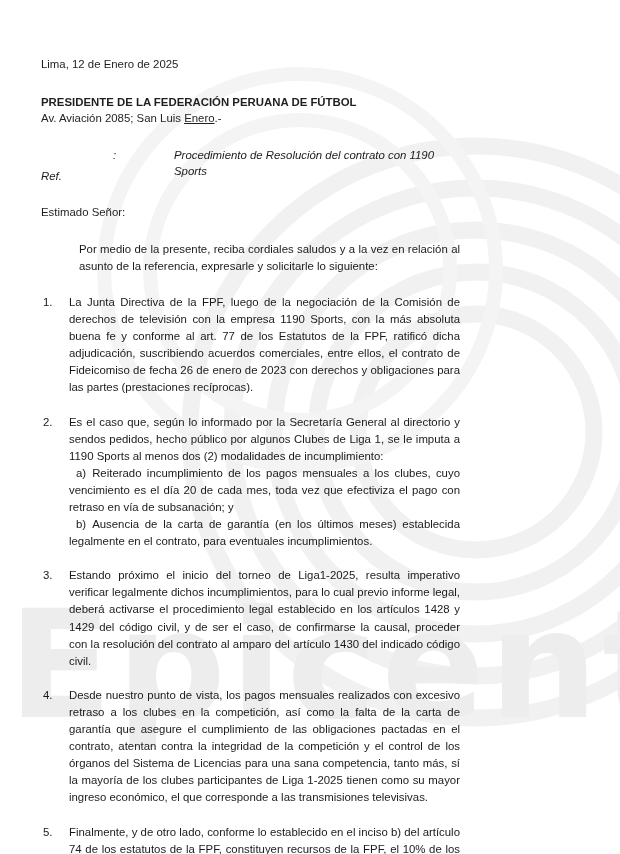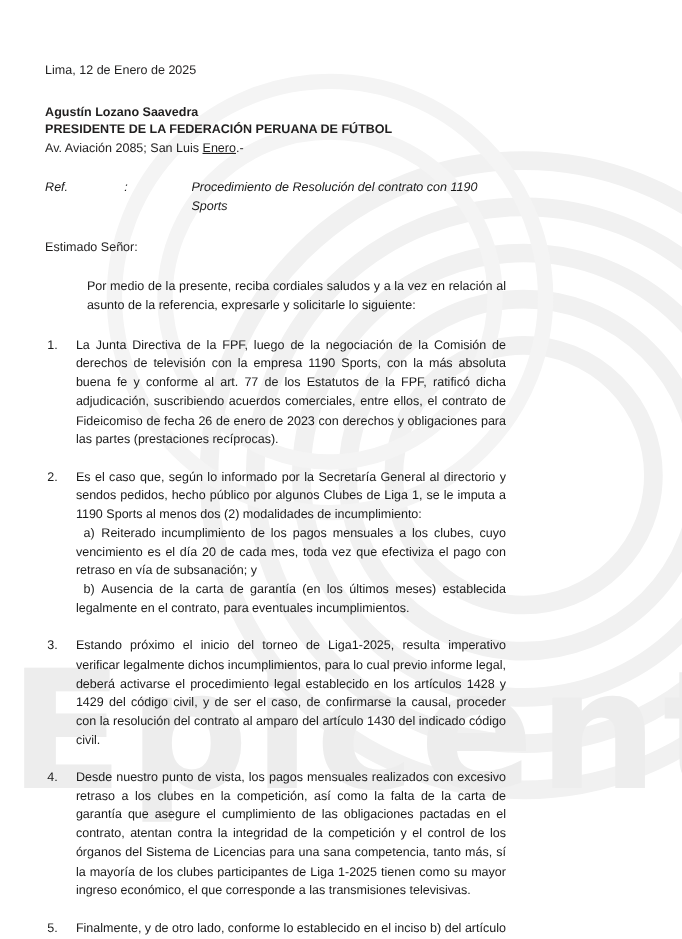--- a/index.html
+++ b/index.html
@@ -84,21 +84,21 @@
   .bold { font-weight: 700; }
   .u { text-decoration: underline; }
 
   .ref-row {
     display: flex;
     font-style: italic;
     font-size: 11.4px;
     line-height: 16.6px;
     margin-bottom: 20px;
   }
-  .ref-label { width: 72px; flex: 0 0 72px; }
+  .ref-label { width: 72px; flex: 0 0 72px; margin-top: 21px; }
   .ref-colon { width: 45px; flex: 0 0 45px; }
   .ref-text { flex: 1; margin-left: 16px; }
 
   .greeting { margin-bottom: 20px; }
 
   .intro {
     text-align: justify;
     margin-bottom: 19px;
     font-size: 11.4px;
     line-height: 17px;
@@ -159,21 +159,20 @@
 
   <div class="wm-epicentro">
     <span>Epicentro</span>
   </div>
 
   <div class="doc">
 
     <div class="line date">Lima, 12 de Enero de 2025</div>
 
     <div class="addr-block">
-      <div class="line bold">Agustín Lozano Saavedra</div>
       <div class="line bold">PRESIDENTE DE LA FEDERACIÓN PERUANA DE FÚTBOL</div>
       <div class="line"><span>Av. Aviación 2085; San Luis </span><span class="u">Enero</span><span>.-</span></div>
     </div>
 
     <div class="ref-row">
       <div class="ref-label">Ref.</div>
       <div class="ref-colon">:</div>
       <div class="ref-text">Procedimiento de Resolución del contrato con 1190 Sports</div>
     </div>
 

